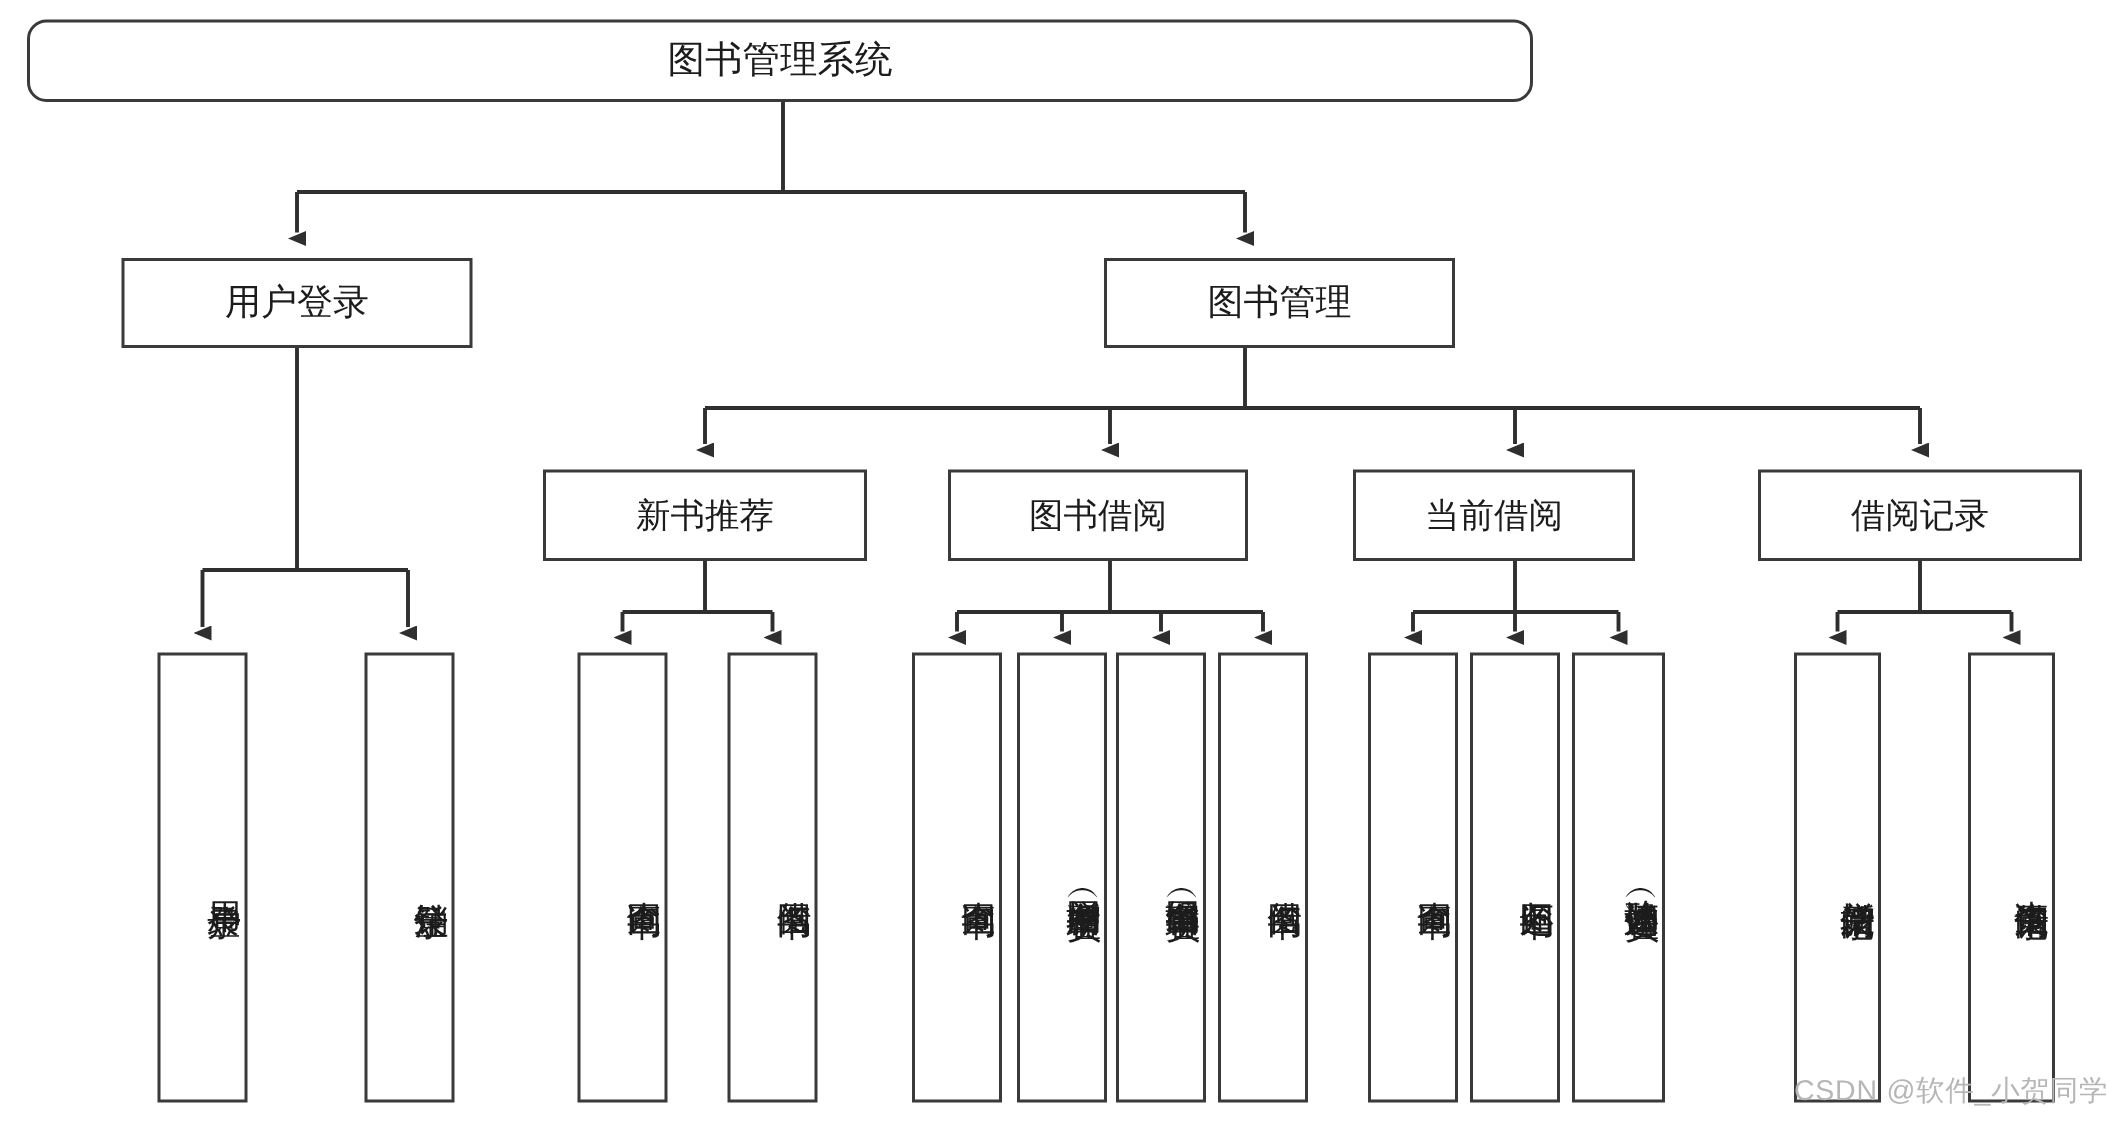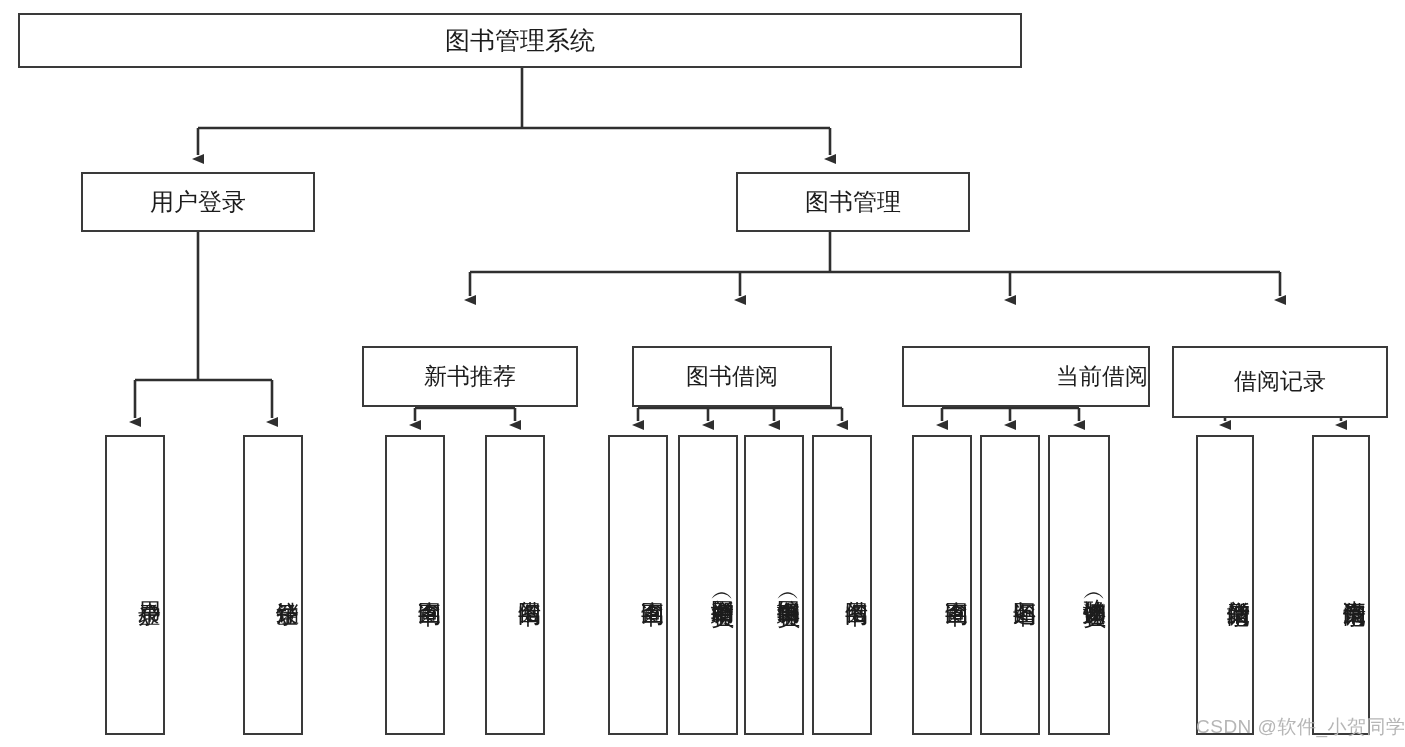--- a/index.html
+++ b/index.html
@@ -39,21 +39,20 @@
     text-align: center;
   }
   .node.root {
     font-size: 25px;
   }
   .node.lvl2 {
     font-size: 24px;
   }
   .node.lvl3 {
     font-size: 23px;
-    margin-top: 33px;
   }
   .node.leaf {
     font-size: 23px;
     writing-mode: vertical-rl;
     text-orientation: upright;
     letter-spacing: 1px;
     padding: 6px 0;
     align-items: flex-start;
     justify-content: center;
   }
@@ -118,41 +117,41 @@
       <path d="M1010,408 L1010,421" marker-end="url(#arrow)"></path>
       <path d="M1079,408 L1079,421" marker-end="url(#arrow)"></path>
 
       <path d="M1280,374 L1280,408"></path>
       <path d="M1225,408 L1341,408"></path>
       <path d="M1225,408 L1225,421" marker-end="url(#arrow)"></path>
       <path d="M1341,408 L1341,421" marker-end="url(#arrow)"></path>
     </g>
   </svg>
 
-  <div class="node root" style="left:18px; top:13px; width:1004px; height:55px;">
+  <div class="node root" style="left:18px; top:13px; width:1004px; height:55px;border-radius:13px;">
     <span class="txt">图书管理系统</span>
   </div>
 
   <div class="node lvl2" style="left:81px; top:172px; width:234px; height:60px;">
     <span class="txt">用户登录</span>
   </div>
   <div class="node lvl2" style="left:736px; top:172px; width:234px; height:60px;">
     <span class="txt">图书管理</span>
   </div>
 
   <div class="node lvl3" style="left:362px; top:313px; width:216px; height:61px;">
     <span class="txt">新书推荐</span>
   </div>
   <div class="node lvl3" style="left:632px; top:313px; width:200px; height:61px;">
     <span class="txt">图书借阅</span>
   </div>
-  <div class="node lvl3" style="left:902px; top:313px; width:248px; height:61px;justify-content:flex-end;">
+  <div class="node lvl3" style="left:902px; top:313px; width:188px; height:61px;">
     <span class="txt">当前借阅</span>
   </div>
-  <div class="node lvl3" style="left:1172px; top:313px; width:216px; height:72px;">
+  <div class="node lvl3" style="left:1172px; top:313px; width:216px; height:61px;">
     <span class="txt">借阅记录</span>
   </div>
 
   <div class="node leaf" style="left:105px; top:435px; width:60px; height:300px;">
     <span class="txt">用户登录</span>
   </div>
   <div class="node leaf" style="left:243px; top:435px; width:60px; height:300px;">
     <span class="txt">注销登录</span>
   </div>
   <div class="node leaf" style="left:385px; top:435px; width:60px; height:300px;">

